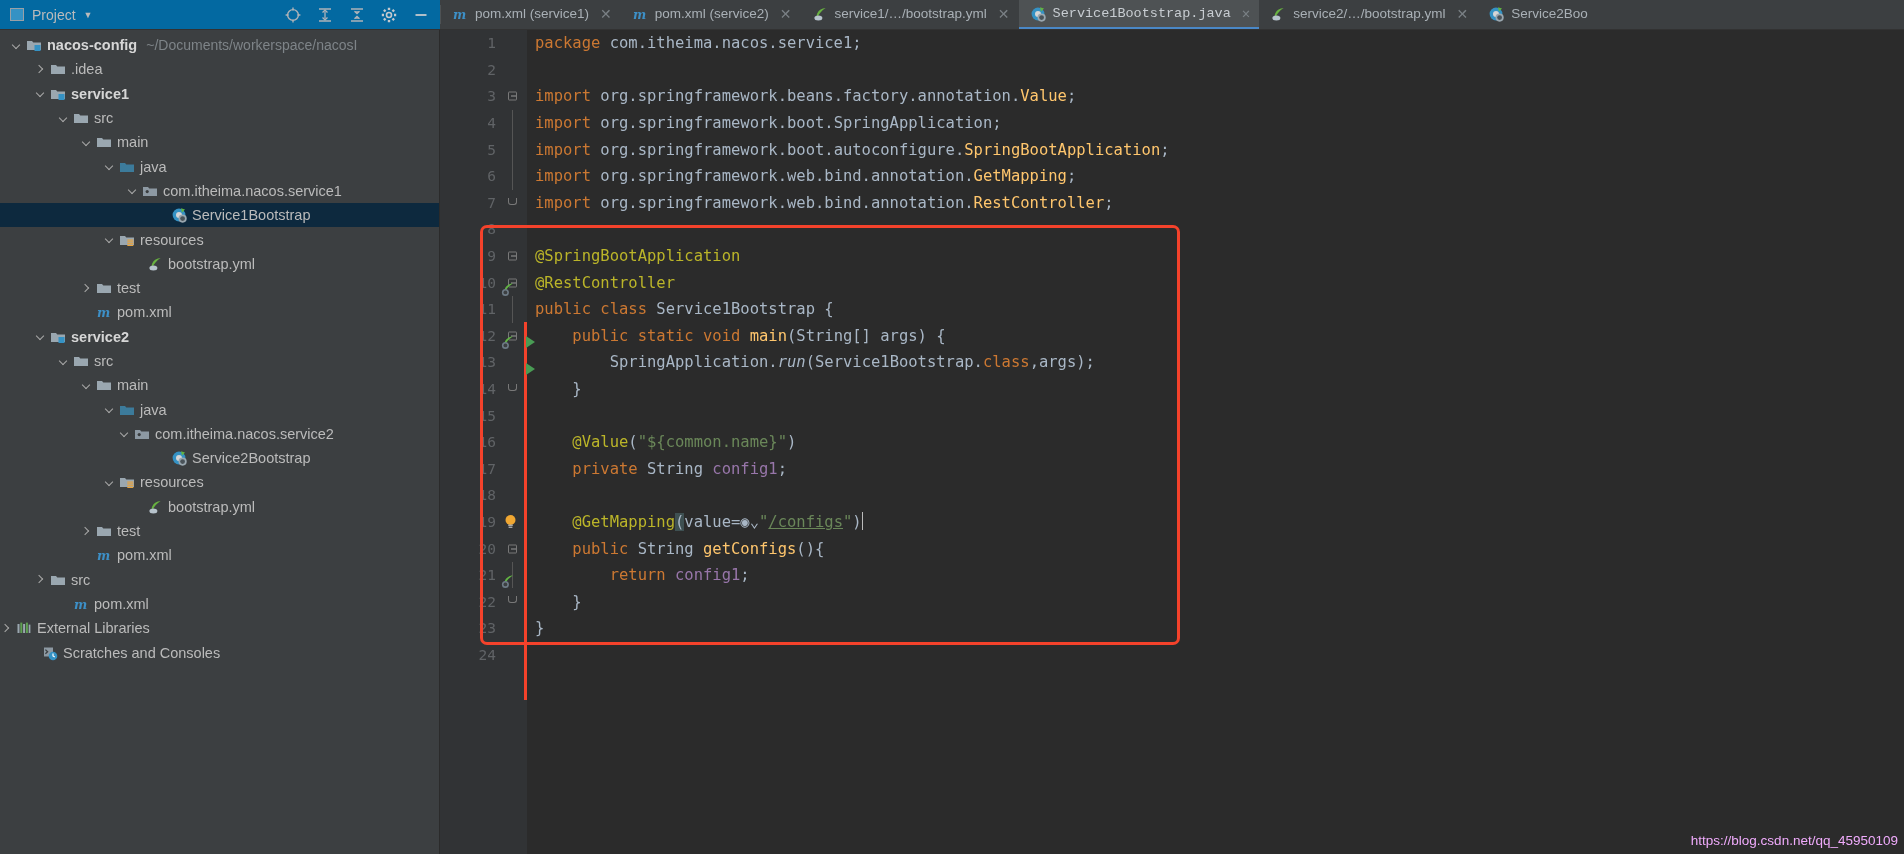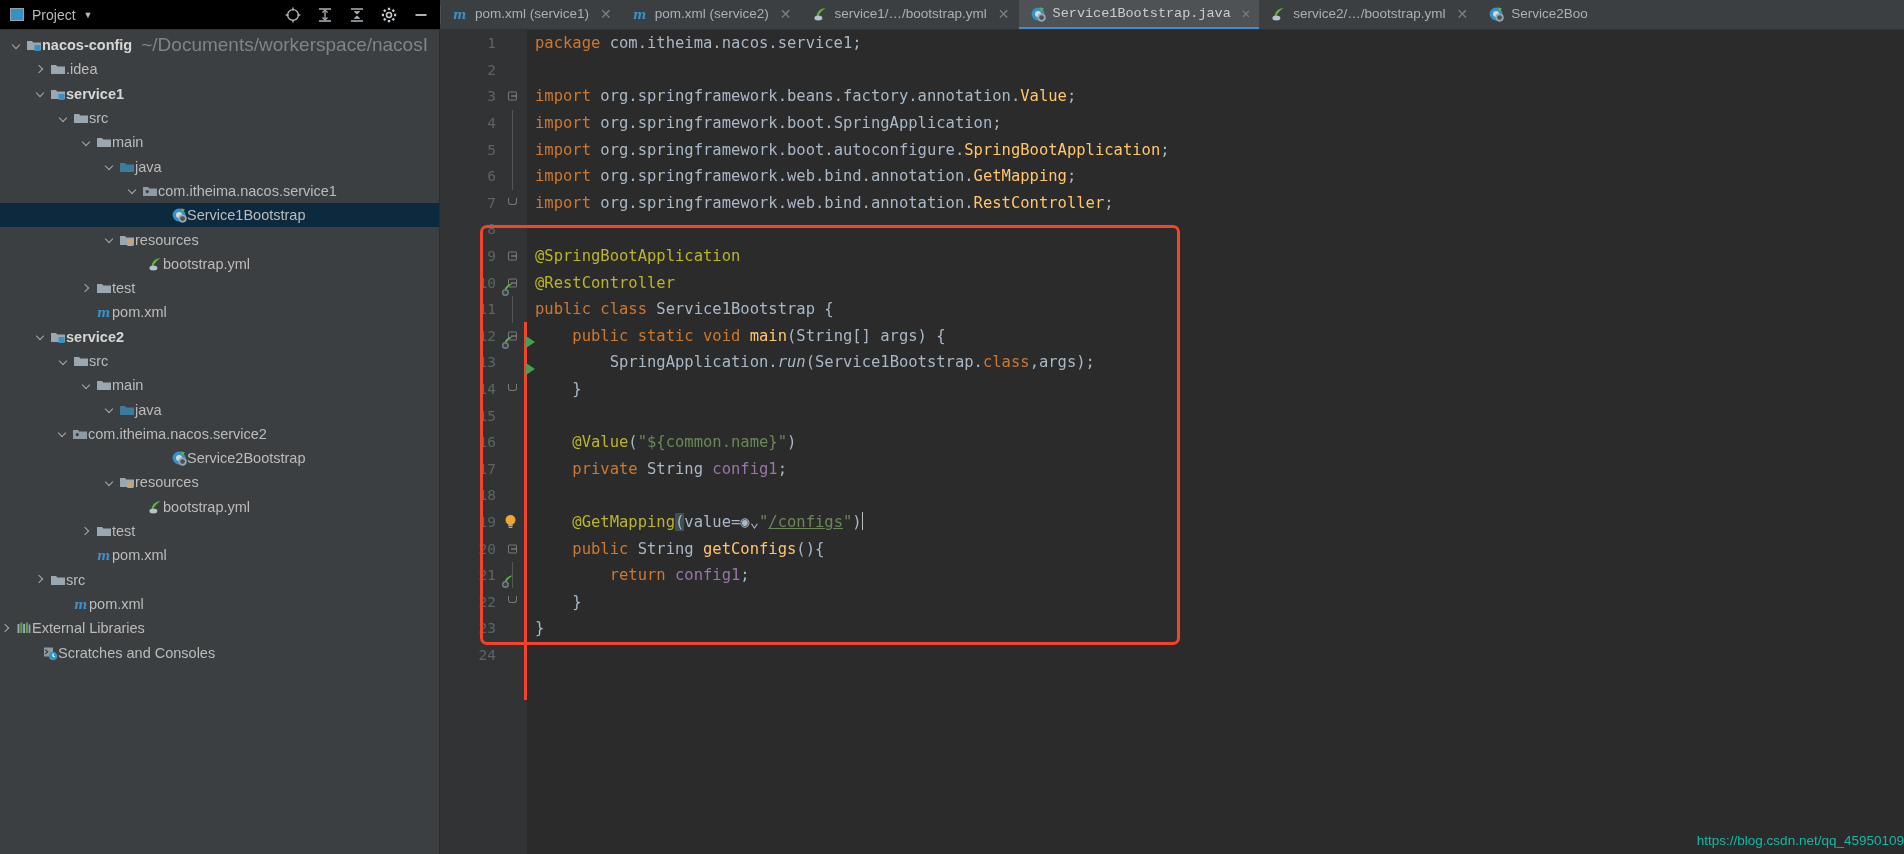--- a/index.html
+++ b/index.html
@@ -2,21 +2,21 @@
 <html><head>
 <meta charset="utf-8">
 <style>
   * { margin:0; padding:0; box-sizing:border-box; }
   html,body{ width:1904px; height:854px; overflow:hidden; background:#3c3f41;
     font-family:"Liberation Sans", sans-serif; }
 
   
   .topbar{ display:flex; height:30px; background:#3c3f41; }
   .proj-head{ width:440px; min-width:440px; display:flex; align-items:center;
-    background:#000000; border-bottom:1px solid #323232; padding-left:10px; }
+    background:#0369a1; border-bottom:1px solid #323232; padding-left:10px; }
   .proj-ico{ width:14px; height:13px; border:1.5px solid #9aa0a6; background:#3592c4;
     margin-right:8px; flex:none; }
   .proj-title{ color:#bbbbbb; font-size:14px; }
   .caret{ margin-left:8px; color:#bbb; font-size:9px; }
   .proj-tools{ margin-left:auto; display:flex; align-items:center; gap:14px; padding-right:10px; }
   .ticon{ width:18px; height:18px; position:relative; cursor:pointer; }
 
   .tabstrip{ flex:1; display:flex; align-items:stretch; background:#3c3f41;
     border-bottom:1px solid #323232; overflow:hidden; }
   .tab{ display:flex; align-items:center; padding:0 9px 0 11px; gap:7px;
@@ -38,23 +38,23 @@
     border-right:1px solid #2b2b2b; overflow:hidden; position:relative; }
   .row{ display:flex; align-items:center; height:24.3px; font-size:14.5px;
     color:#bbbbbb; white-space:nowrap; cursor:pointer; }
   .row.sel{ background:#0d293e; }
   .arrow{ width:13px; height:13px; flex:none; margin-right:3px; position:relative; }
   .arrow.none{ visibility:hidden; }
   .arrow i{ position:absolute; left:3px; top:3px; width:6px; height:6px;
     border-right:1.6px solid #a9a9a9; border-bottom:1.6px solid #a9a9a9; }
   .arrow.down i{ transform:rotate(45deg); }
   .arrow.right i{ transform:rotate(-45deg); left:2px; }
-  .lbl{ }
+  .lbl{ margin-left:5px; }
   .bold{ font-weight:bold; color:#d6d6d6; }
-  .path{ color:#7e8488; font-size:19px; margin-left:9px; }
+  .path{ color:#7e8488; font-size:14px; margin-left:9px; }
 
   
   .editor{ flex:1; background:#2b2b2b; position:relative; overflow:hidden; }
   .gutter{ position:absolute; left:0; top:0; bottom:0; width:87px; background:#313335; }
   .lines{ position:absolute; left:0; top:0; right:0; bottom:0;
     font-family:"DejaVu Sans Mono", monospace; font-size:15.5px; }
   .ln{ position:relative; height:26.6px; display:flex; align-items:center; }
   .num{ width:56px; text-align:right; color:#606366; font-size:14.5px;
     font-family:"DejaVu Sans Mono", monospace; flex:none; }
   .gut2{ width:31px; flex:none; position:relative; height:100%; }
@@ -82,21 +82,21 @@
   
   .redbox{ position:absolute; border:3px solid #f4422b; border-radius:7px;
     pointer-events:none; }
   
   .redline{ position:absolute; width:3px; background:#f4422b; }
 
   .bulb{ position:absolute; width:13px; height:15px; }
   .runarrow{ width:0; height:0; border-left:9px solid #499c54;
     border-top:6px solid transparent; border-bottom:6px solid transparent; }
 
-  .watermark{ position:absolute; right:0; bottom:6px; color:#14b8a6;
+  .watermark{ position:absolute; right:6px; bottom:6px; color:#f0abfc;
     font-size:13.5px; font-family:"Liberation Sans", sans-serif; }
 
   .caret-bar{ display:inline-block; width:1.5px; height:18px; background:#bbb;
     vertical-align:-3px; }
   .sel-hl{ background:#3e5052; }
 </style>
 </head>
 <body>
 
 <div class="topbar">
@@ -414,21 +414,21 @@
           <i></i>
         </span>
       <span class="ico">
           <svg width="16" height="16" viewBox="0 0 16 16">
             <path d="M1 4h5l1.3 1.6H15V13H1z" fill="#3c7b9b"></path>
           </svg>
         </span>
       <span class="lbl">java</span>
     </div>
 
-    <div class="row" style="padding-left:56px">
+    <div class="row" style="padding-left:118px">
       <span class="arrow down">
           <i></i>
         </span>
       <span class="ico">
           <svg width="16" height="16" viewBox="0 0 16 16">
             <path d="M1 4h5l1.3 1.6H15V13H1z" fill="#8d99a3"></path>
             <circle cx="5.2" cy="8.6" r="1.6" fill="#3a3d3f"></circle>
           </svg>
         </span>
       <span class="lbl">com.itheima.nacos.service2</span>

